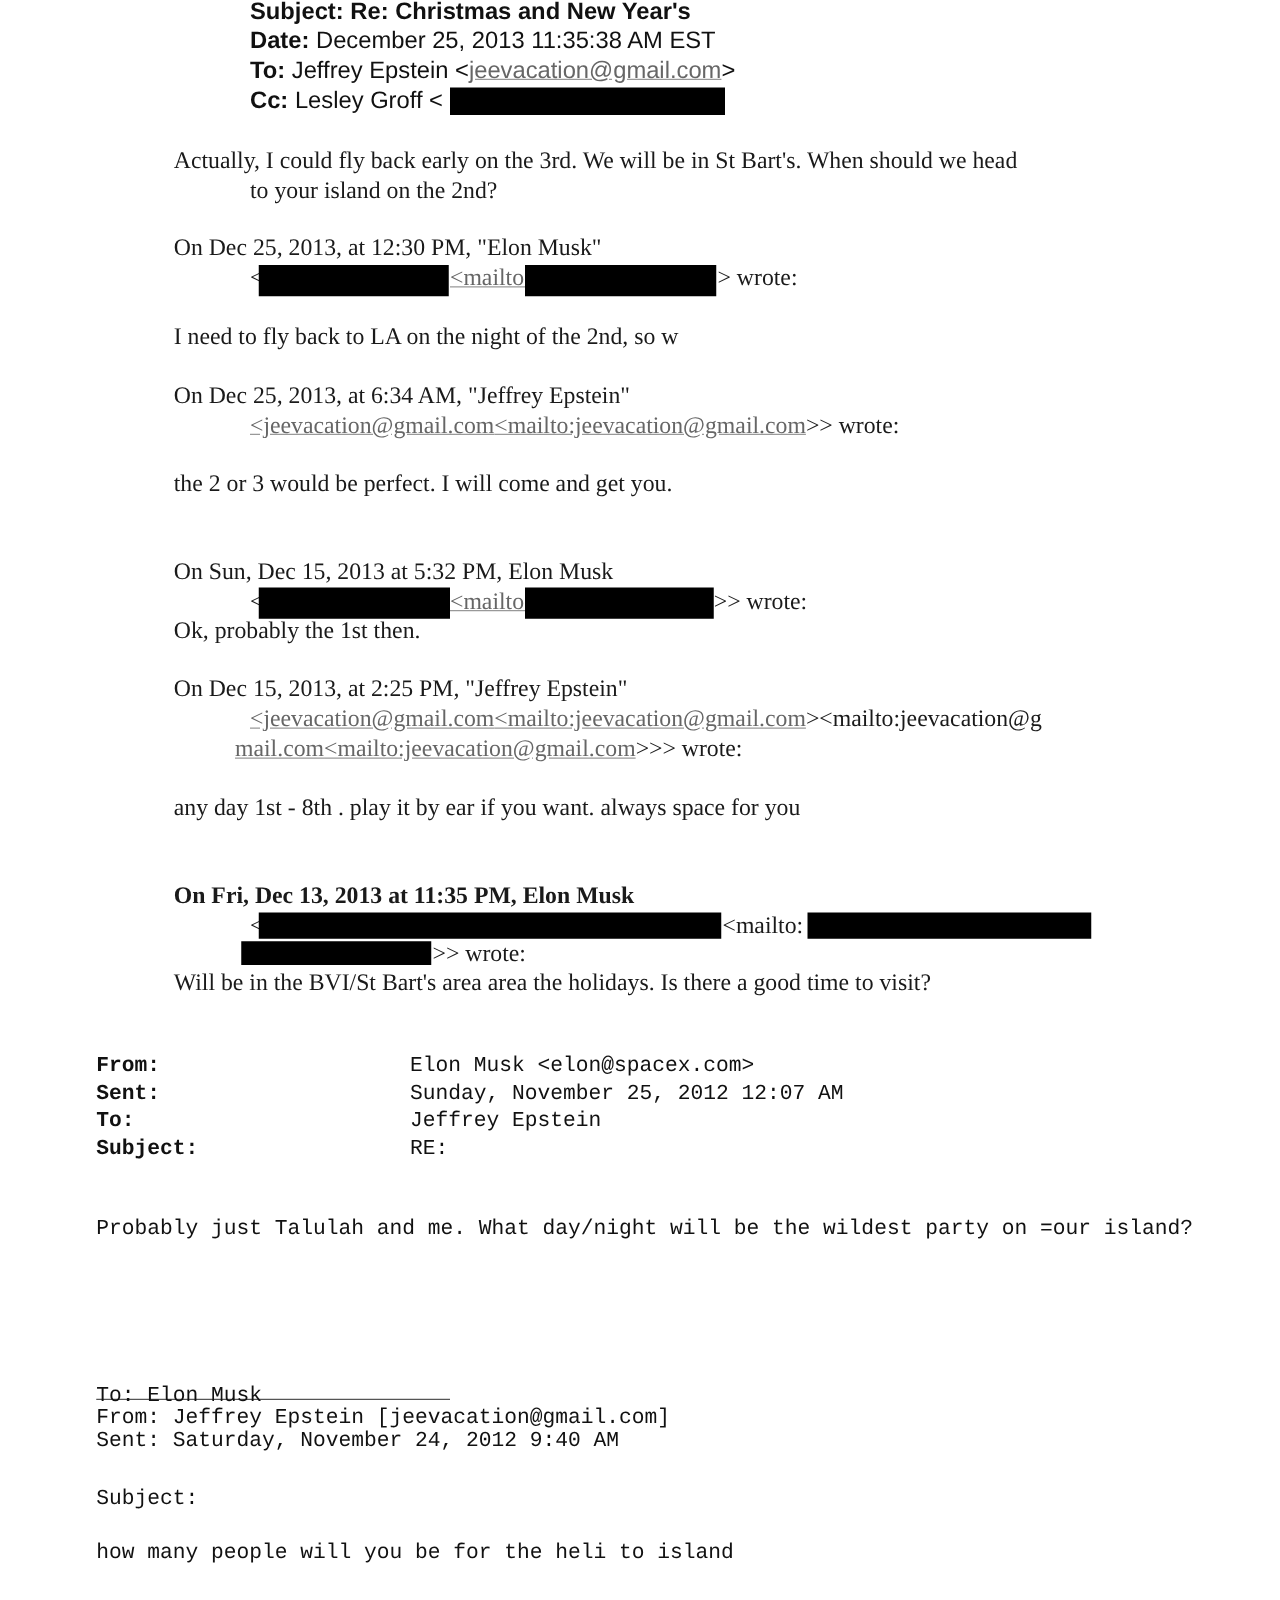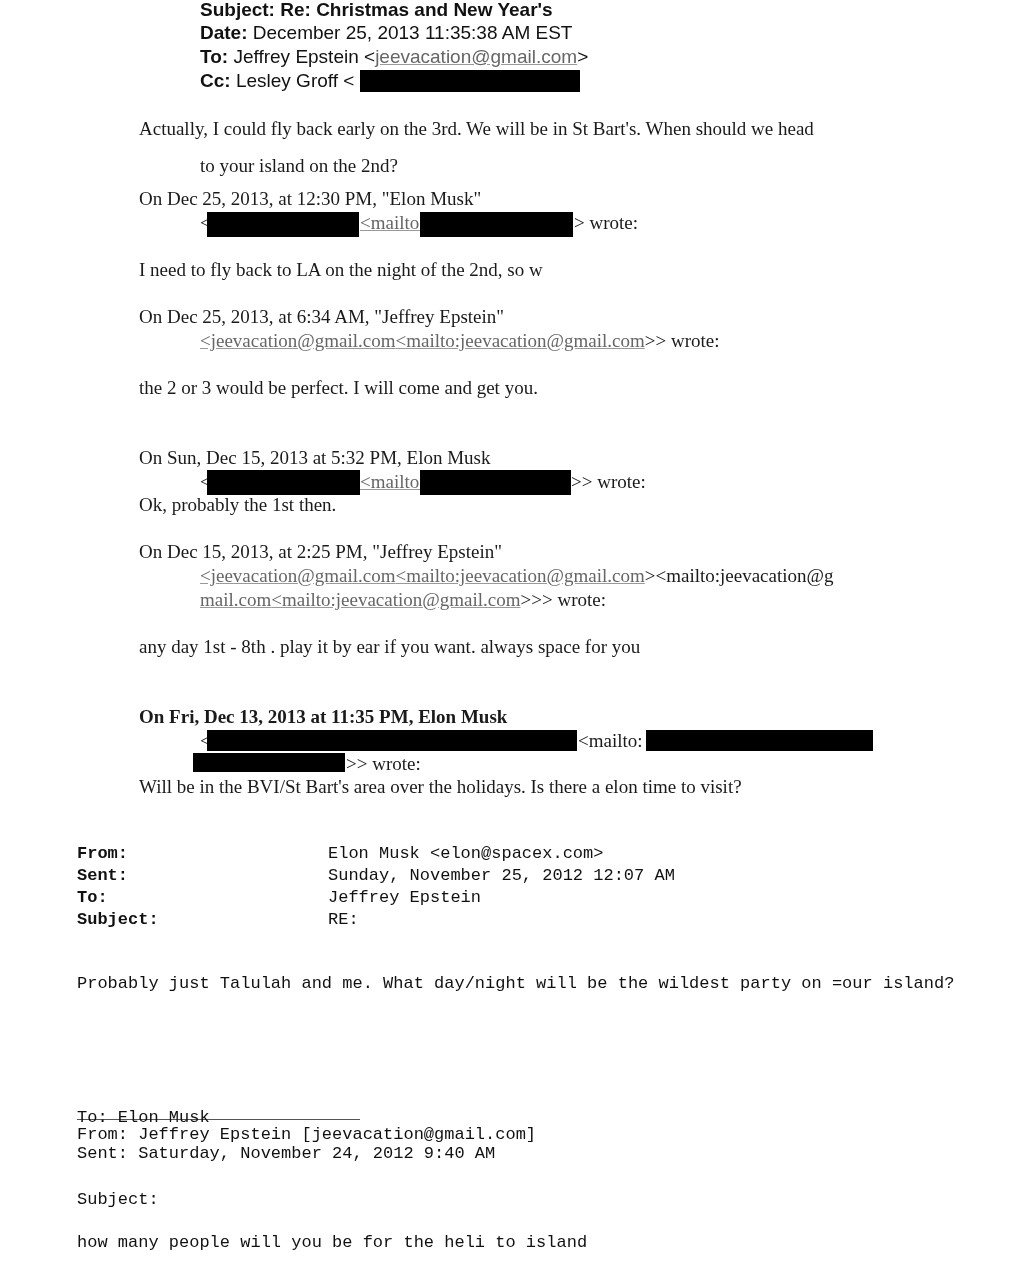--- a/index.html
+++ b/index.html
@@ -29,21 +29,21 @@
   <b>To:</b>
   <span>Jeffrey Epstein &lt;</span><span class="link">jeevacation@gmail.com</span><span>&gt;</span>
 </div>
 <div class="abs hdr" style="left:200px; top:69px;">
   <b>Cc:</b>
   <span>Lesley Groff &lt;</span>
 </div>
 <div class="abs redact" style="left:360px; top:70px; width:220px; height:22px;"></div>
 
 <div class="abs serif" style="left:139px; top:117px;">Actually, I could fly back early on the 3rd. We will be in St Bart's. When should we head</div>
-<div class="abs serif" style="left:200px; top:154px;text-align:center;">to your island on the 2nd?</div>
+<div class="abs serif" style="left:200px; top:141px;text-align:center;">to your island on the 2nd?</div>
 
 <div class="abs serif" style="left:139px; top:187px;text-align:right;">On Dec 25, 2013, at 12:30 PM, "Elon Musk"</div>
 <div class="abs serif" style="left:200px; top:211px;">
   <span>&lt;</span>
 </div>
 <div class="abs redact" style="left:207px; top:212px; width:152px; height:25px;"></div>
 <div class="abs serif link" style="left:360px; top:211px;">&lt;mailto:</div>
 <div class="abs redact" style="left:420px; top:212px; width:153px; height:25px;"></div>
 <div class="abs serif" style="left:574px; top:211px;">&gt; wrote:</div>
 <div class="abs serif" style="left:139px; top:258px;">I need to fly back to LA on the night of the 2nd, so w</div>
@@ -59,33 +59,33 @@
 <div class="abs redact" style="left:207px; top:470px; width:153px; height:25px;"></div>
 <div class="abs serif link" style="left:360px; top:470px;">&lt;mailto:</div>
 <div class="abs redact" style="left:420px; top:470px; width:151px; height:25px;"></div>
 <div class="abs serif" style="left:571px; top:470px;">&gt;&gt; wrote:</div>
 <div class="abs serif" style="left:139px; top:493px;">Ok, probably the 1st then.</div>
 
 <div class="abs serif" style="left:139px; top:540px;">On Dec 15, 2013, at 2:25 PM, "Jeffrey Epstein"</div>
 <div class="abs serif" style="left:200px; top:564px;">
   <span class="link">&lt;jeevacation@gmail.com</span><span class="link">&lt;mailto:jeevacation@gmail.com</span><span>&gt;&lt;mailto:jeevacation@g</span>
 </div>
-<div class="abs serif" style="left:200px; top:588px;">
+<div class="abs serif" style="left:188px; top:588px;">
   <span class="link">mail.com</span><span class="link">&lt;mailto:jeevacation@gmail.com</span><span>&gt;&gt;&gt; wrote:</span>
 </div>
 <div class="abs serif" style="left:139px; top:635px;">any day 1st - 8th . play it by ear if you want. always space for you</div>
 
 <div class="abs serif" style="left:139px; top:705px;font-weight:bold;">On Fri, Dec 13, 2013 at 11:35 PM, Elon Musk</div>
 <div class="abs serif" style="left:200px; top:729px;">&lt;</div>
 <div class="abs redact" style="left:207px; top:730px; width:370px; height:21px;"></div>
 <div class="abs serif" style="left:578px; top:729px;">&lt;mailto:</div>
 <div class="abs redact" style="left:646px; top:730px; width:227px; height:21px;"></div>
 <div class="abs redact" style="left:193px; top:753px; width:152px; height:19px;"></div>
 <div class="abs serif" style="left:346px; top:752px;">&gt;&gt; wrote:</div>
-<div class="abs serif" style="left:139px; top:775px;">Will be in the BVI/St Bart's area over the holidays. Is there a elon time to visit?</div>
+<div class="abs serif" style="left:139px; top:775px;">Will be in the BVI/St Bart's area area the holidays. Is there a good time to visit?</div>
 
 <div class="abs cal cal-b" style="left:77px; top:843px;">From:</div>
 <div class="abs cal" style="left:328px; top:843px;">Elon Musk &lt;elon@spacex.com&gt;</div>
 <div class="abs cal cal-b" style="left:77px; top:865px;">Sent:</div>
 <div class="abs cal" style="left:328px; top:865px;">Sunday, November 25, 2012 12:07 AM</div>
 <div class="abs cal cal-b" style="left:77px; top:887px;">To:</div>
 <div class="abs cal" style="left:328px; top:887px;">Jeffrey Epstein</div>
 <div class="abs cal cal-b" style="left:77px; top:909px;">Subject:</div>
 <div class="abs cal" style="left:328px; top:909px;">RE:</div>
 <div class="abs cal" style="left:77px; top:973px;">Probably just Talulah and me.  What day/night will be the wildest party on =our island?</div>

